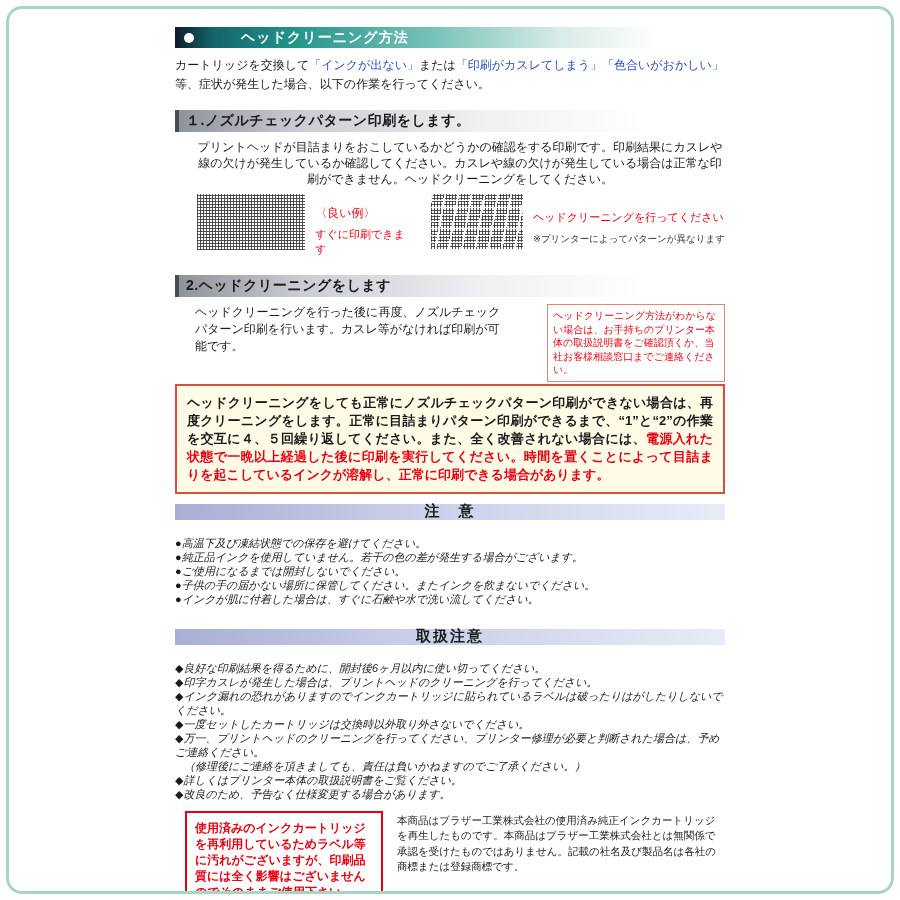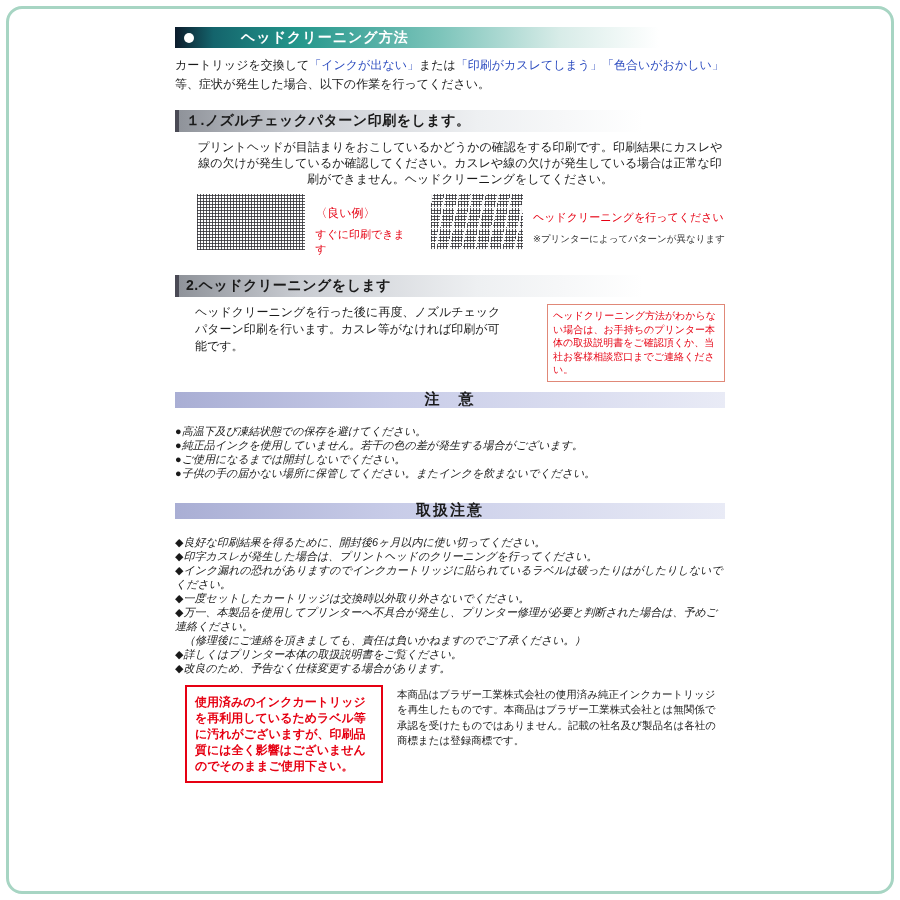--- a/index.html
+++ b/index.html
@@ -133,40 +133,44 @@
     <div class="sec-bar s2">
       <span class="sec-title">2.ヘッドクリーニングをします</span>
     </div>
     <div class="sec2-row">
       <p class="sec2-body" style="margin:0 0 0 20px;">ヘッドクリーニングを行った後に再度、ノズルチェックパターン印刷を行います。カスレ等がなければ印刷が可能です。</p>
       <div class="contact-box">
         <span>ヘッドクリーニング方法がわからない場合は、お手持ちのプリンター本体の取扱説明書をご確認頂くか、当社お客様相談窓口までご連絡ください。</span>
       </div>
     </div>
 
+    <div class="point-box">
+      <span>ヘッドクリーニングをしても正常にノズルチェックパターン印刷ができない場合は、再度クリーニングをします。正常に目詰まりパターン印刷ができるまで、“1”と“2”の作業を交互に４、５回繰り返してください。また、全く改善されない場合には、</span><span class="red">電源入れた状態で一晩以上経過した後に印刷を実行してください。時間を置くことによって目詰まりを起こしているインクが溶解し、正常に印刷できる場合があります。</span>
+    </div>
 
     <div class="caution-bar">
       <span class="caution-title">注　意</span>
     </div>
     <div class="list">
       <div class="list-item">●高温下及び凍結状態での保存を避けてください。</div>
       <div class="list-item">●純正品インクを使用していません。若干の色の差が発生する場合がございます。</div>
       <div class="list-item">●ご使用になるまでは開封しないでください。</div>
       <div class="list-item">●子供の手の届かない場所に保管してください。またインクを飲まないでください。</div>
+      <div class="list-item">●インクが肌に付着した場合は、すぐに石鹸や水で洗い流してください。</div>
     </div>
 
     <div class="caution-bar h2">
       <span class="caution-title">取扱注意</span>
     </div>
     <div class="list handling-list">
       <div class="list-item">◆良好な印刷結果を得るために、開封後6ヶ月以内に使い切ってください。</div>
       <div class="list-item">◆印字カスレが発生した場合は、プリントヘッドのクリーニングを行ってください。</div>
       <div class="list-item">◆インク漏れの恐れがありますのでインクカートリッジに貼られているラベルは破ったりはがしたりしないでください。</div>
       <div class="list-item">◆一度セットしたカートリッジは交換時以外取り外さないでください。</div>
-      <div class="list-item">◆万一、本製品を使用してプリンターへ不具合が発生し、プリンター修理が必要と判断された場合は、予めご連絡ください。</div>
+      <div class="list-item">◆万一、プリントヘッドのクリーニングを行ってください、プリンター修理が必要と判断された場合は、予めご連絡ください。</div>
       <div class="list-item">（修理後にご連絡を頂きましても、責任は負いかねますのでご了承ください。）</div>
       <div class="list-item">◆詳しくはプリンター本体の取扱説明書をご覧ください。</div>
       <div class="list-item">◆改良のため、予告なく仕様変更する場合があります。</div>
     </div>
 
     <div class="bottom-row">
       <div class="recycle-box">
         <span>使用済みのインクカートリッジを再利用しているためラベル等に汚れがございますが、印刷品質には全く影響はございませんのでそのままご使用下さい。</span>
       </div>
       <p class="disclaimer" style="margin:2px 0 0 14px;">本商品はブラザー工業株式会社の使用済み純正インクカートリッジを再生したものです。本商品はブラザー工業株式会社とは無関係で承認を受けたものではありません。記載の社名及び製品名は各社の商標または登録商標です。</p>

